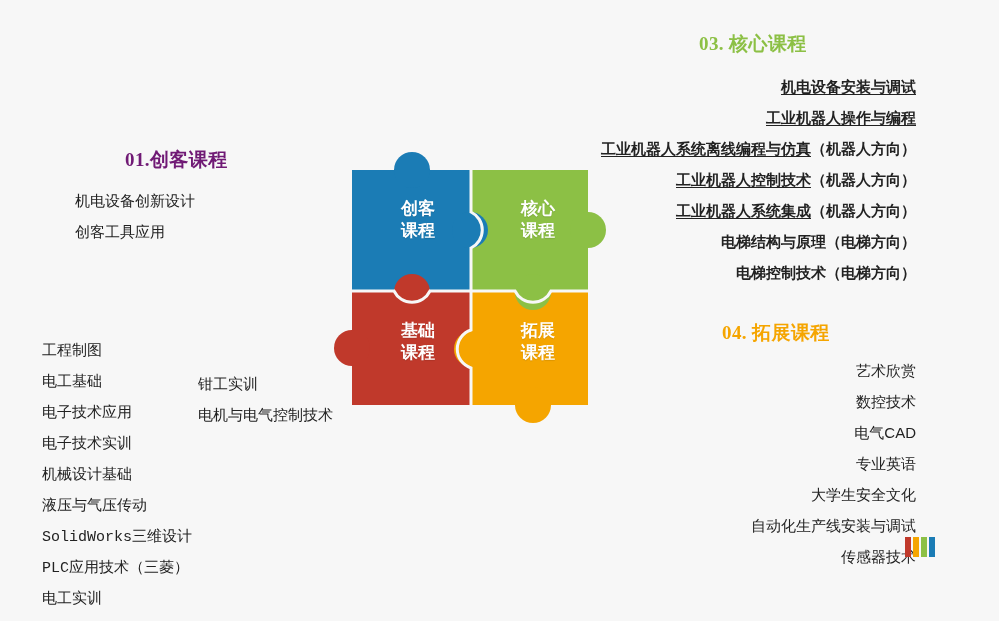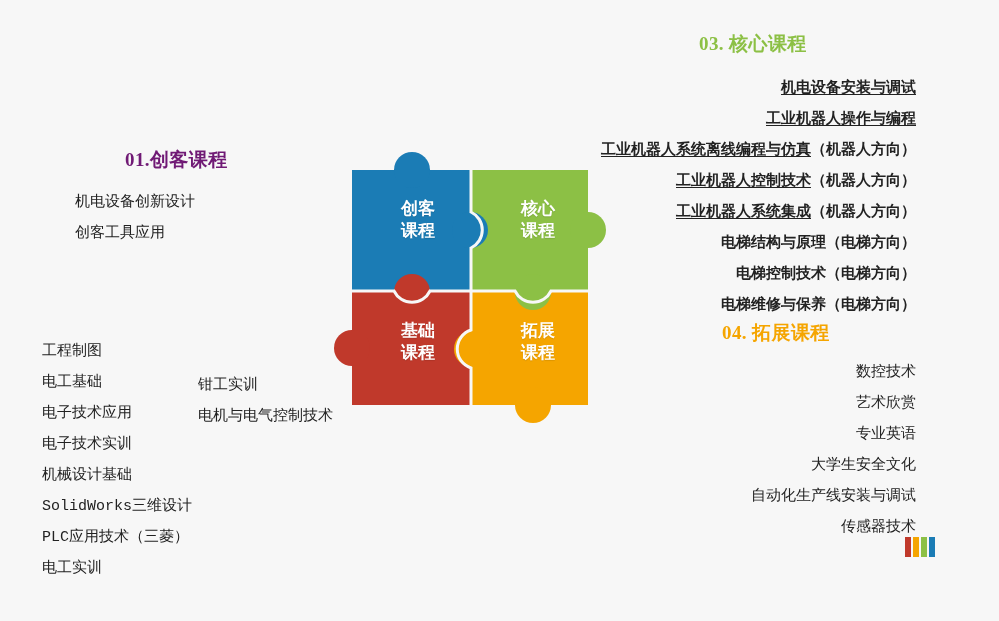--- a/index.html
+++ b/index.html
@@ -74,20 +74,21 @@
     <div class="citem">机电设备创新设计</div>
     <div class="citem">创客工具应用</div>
   </div>
 
   <div class="clist" id="list02a">
     <div class="citem">工程制图</div>
     <div class="citem">电工基础</div>
     <div class="citem">电子技术应用</div>
     <div class="citem">电子技术实训</div>
     <div class="citem">机械设计基础</div>
+    <div class="citem">液压与气压传动</div>
     <div class="citem">SolidWorks三维设计</div>
     <div class="citem">PLC应用技术（三菱）</div>
     <div class="citem">电工实训</div>
   </div>
   <div class="clist" id="list02b">
     <div class="citem">钳工实训</div>
     <div class="citem">电机与电气控制技术</div>
   </div>
 
   <div class="sec-title" id="t03">03. 核心课程</div>
@@ -106,29 +107,27 @@
     </div>
     <div class="citem">
       <span class="u">工业机器人系统集成</span><span>（机器人方向）</span>
     </div>
     <div class="citem">
       <span>电梯结构与原理</span><span>（电梯方向）</span>
     </div>
     <div class="citem">
       <span>电梯控制技术</span><span>（电梯方向）</span>
     </div>
-    <div class="citem">
-      <span>电梯维修与保养</span><span>（电梯方向）</span>
-    </div>
   </div>
 
   <div class="sec-title" id="t04">04. 拓展课程</div>
   <div class="clist" id="list04">
+    <div class="citem">艺术欣赏</div>
     <div class="citem">数控技术</div>
-    <div class="citem">艺术欣赏</div>
+    <div class="citem">电气CAD</div>
     <div class="citem">专业英语</div>
     <div class="citem">大学生安全文化</div>
     <div class="citem">自动化生产线安装与调试</div>
     <div class="citem">传感器技术</div>
   </div>
 
   <div id="puzzle">
     <svg width="300" height="300" viewBox="0 0 300 300" xmlns="http://www.w3.org/2000/svg">
 
       <path fill="#1b7cb5" d="M42,40

